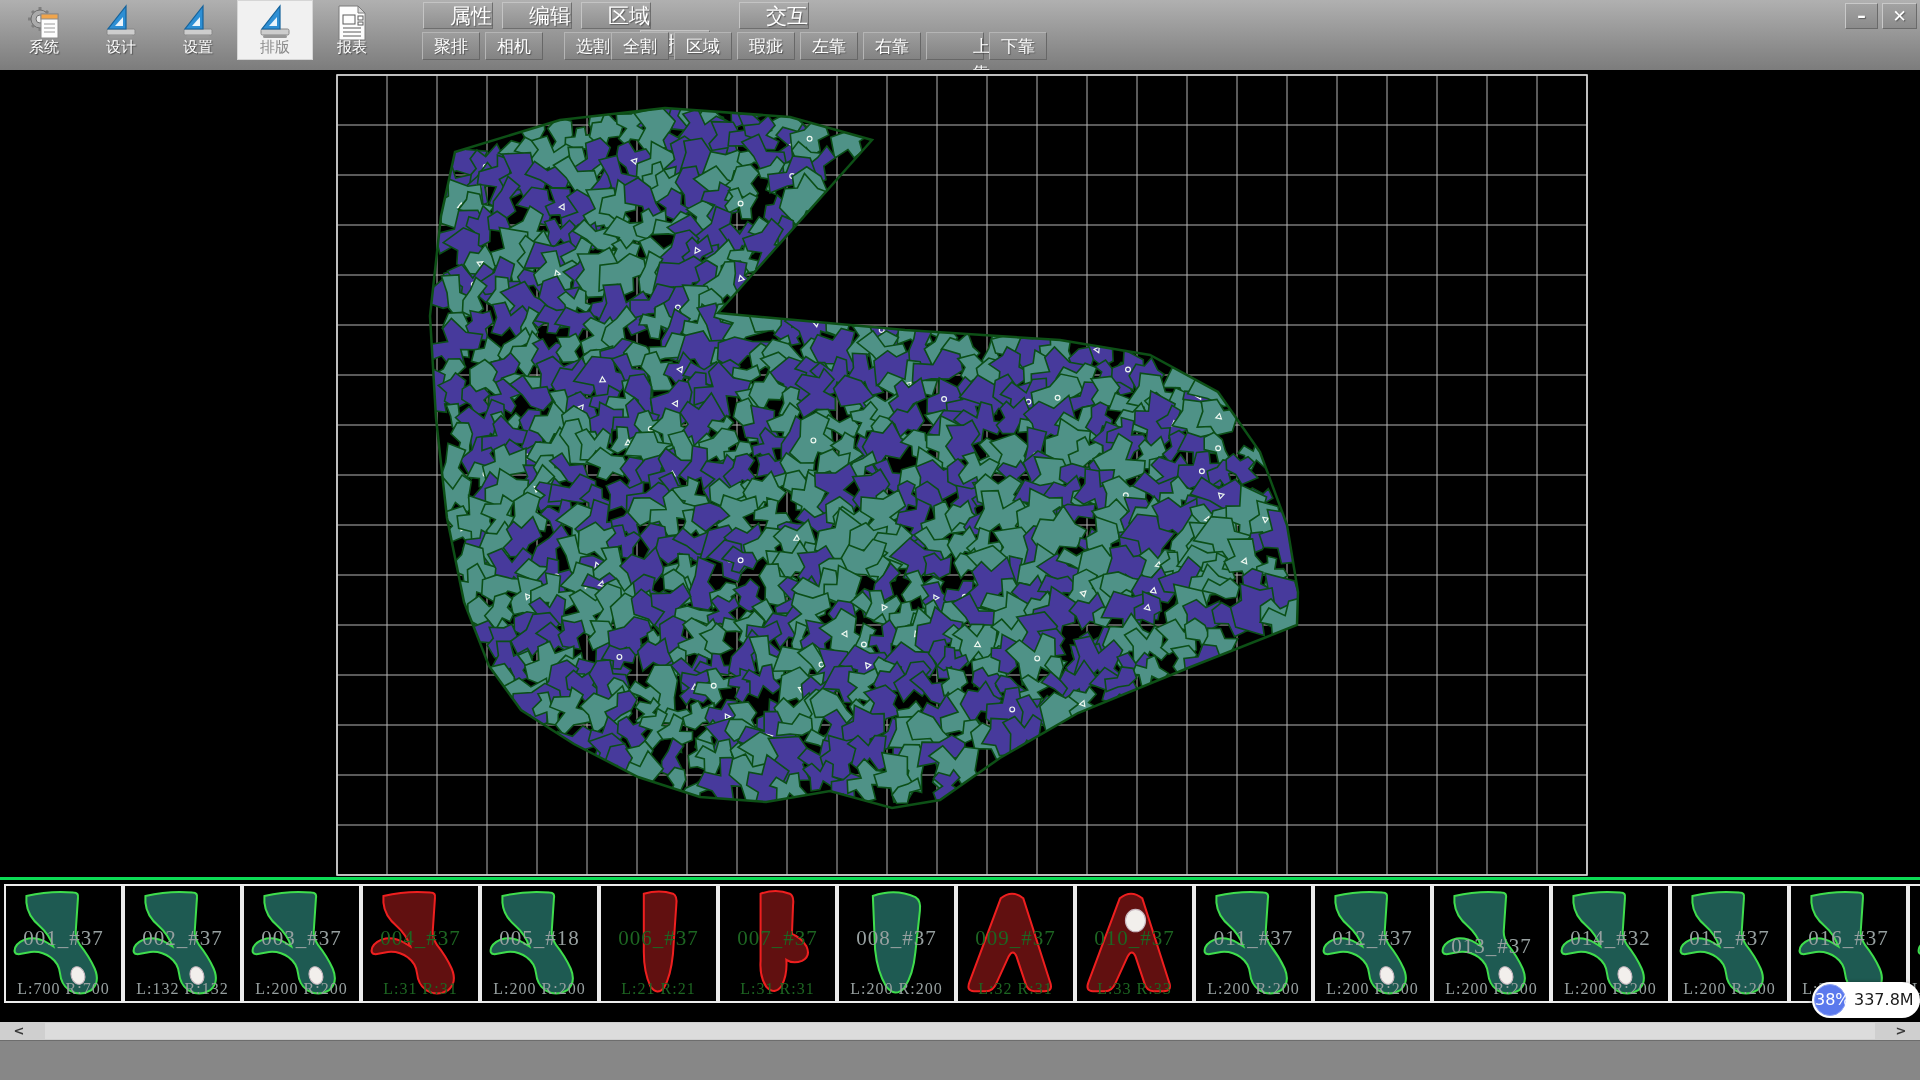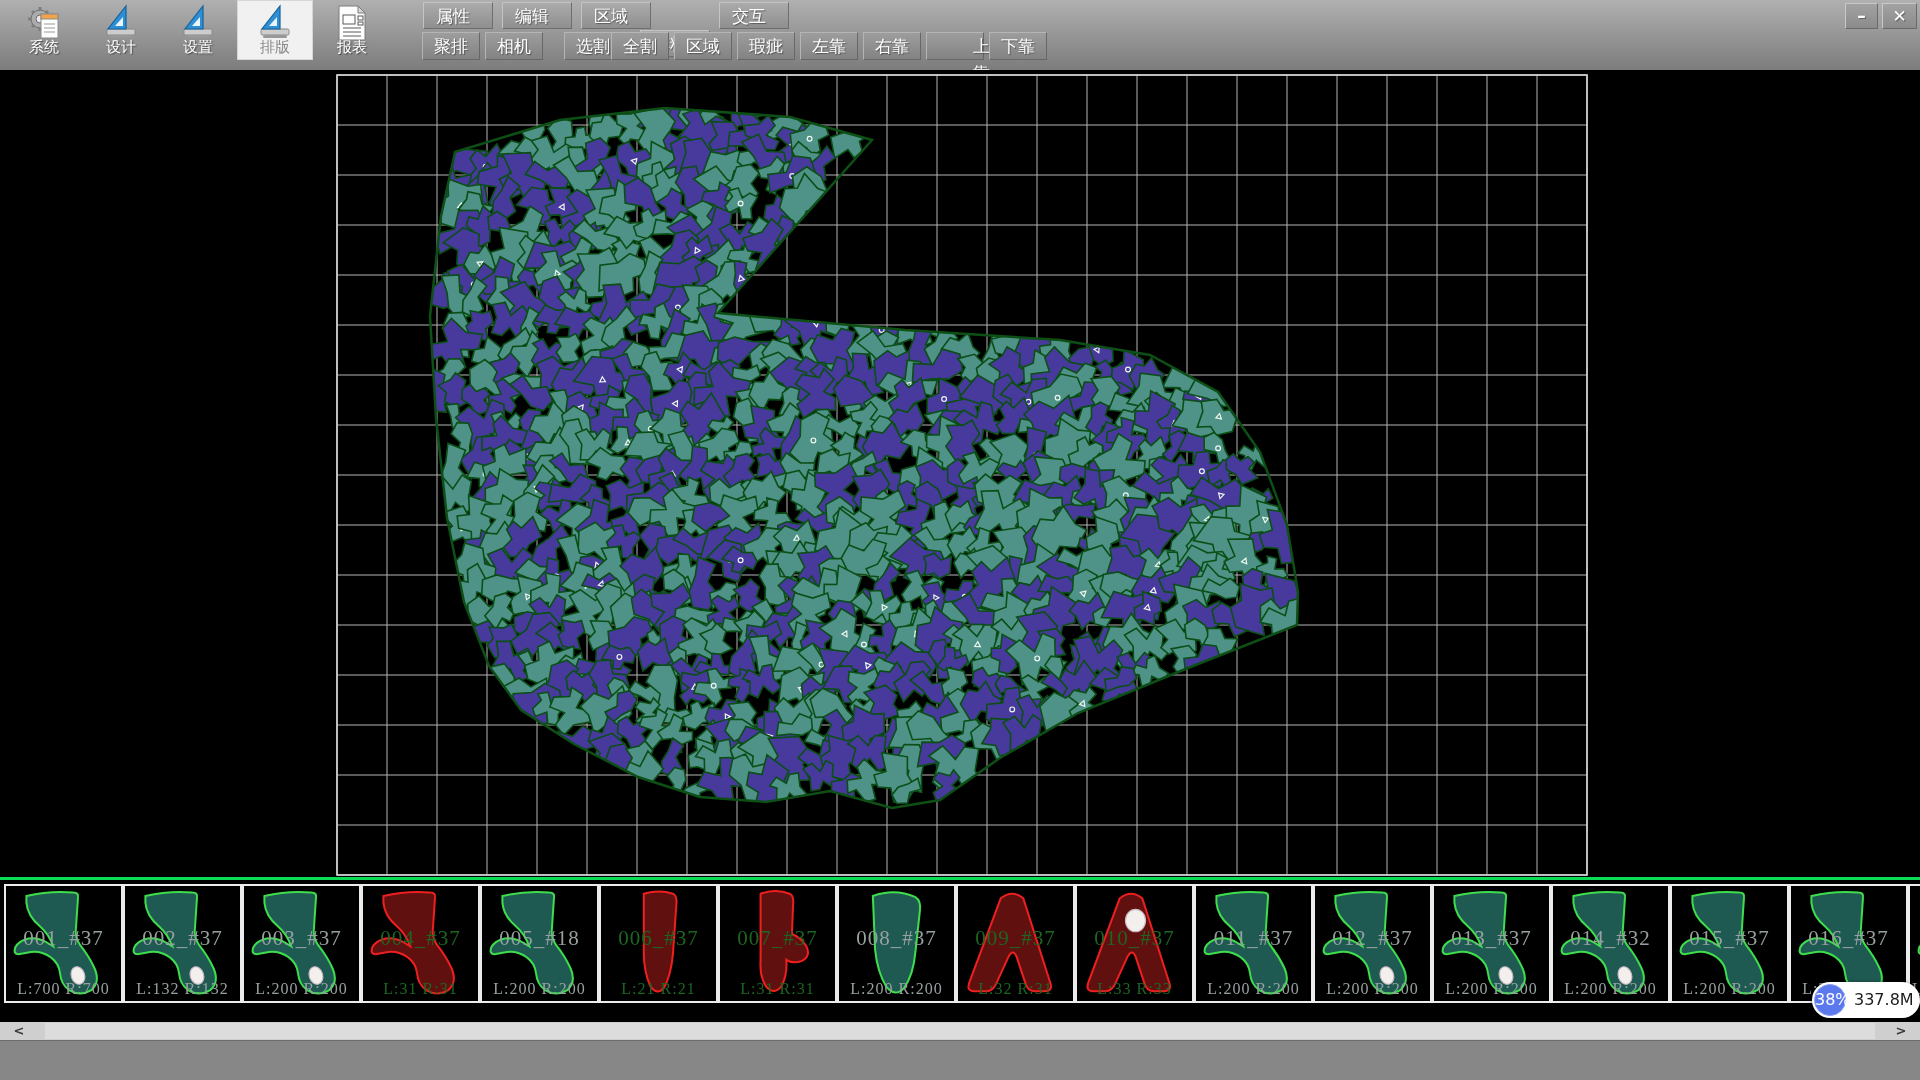--- a/index.html
+++ b/index.html
@@ -7,25 +7,25 @@
         font-family:"DejaVu Sans",sans-serif;-webkit-font-smoothing:antialiased;}
   
   #toolbar{position:absolute;left:0;top:0;width:1920px;height:70px;
            background:linear-gradient(#b0b0b0,#7c7c7c);border-bottom:1px solid #5f5f5f;}
   .icon-btn{position:absolute;top:0;width:76px;height:60px;text-align:center;cursor:default;}
   .icon-btn .big-ico{display:block;margin:3px auto 0 auto;width:40px;height:40px;}
   .icon-btn .cap{position:absolute;left:0;right:0;bottom:3px;font-size:15px;color:#fff;
                  text-shadow:1px 1px 1px rgba(40,40,40,.65);}
   .icon-btn.selected{background:#f1f1f1;box-shadow:inset 0 0 0 1px #d6d6d6;}
   .icon-btn.selected .cap{color:#8a8a8a;text-shadow:none;}
-  .menu-btn{position:absolute;top:2px;height:27px;width:70px;line-height:26px;text-align:left;
-            font-size:17px;color:#fff;text-shadow:1px 1px 1px rgba(40,40,40,.55);
+  .menu-btn{position:absolute;top:2px;height:27px;width:70px;line-height:26px;text-align:right;
+            font-size:21px;color:#fff;text-shadow:1px 1px 1px rgba(40,40,40,.55);
             background:linear-gradient(#ababab,#8f8f8f);
             border:1px solid #c4c4c4;border-bottom-color:#6e6e6e;border-right-color:#6e6e6e;
-            box-sizing:border-box;padding-left:12px;}
+            box-sizing:border-box;}
   .tool-btn{position:absolute;top:32px;height:28px;width:58px;line-height:27px;text-align:center;
             font-size:17px;color:#fff;text-shadow:1px 1px 1px rgba(40,40,40,.55);
             background:linear-gradient(#9d9d9d,#838383);
             border:1px solid #b5b5b5;border-bottom-color:#676767;border-right-color:#676767;
             box-sizing:border-box;}
   .winbtn{position:absolute;top:3px;height:26px;text-align:center;line-height:24px;color:#fff;
           font-size:17px;font-weight:bold;background:linear-gradient(#a2a2a2,#8b8b8b);
           border:1px solid #c9c9c9;border-bottom-color:#6a6a6a;border-right-color:#6a6a6a;
           box-sizing:border-box;text-shadow:1px 1px 1px rgba(40,40,40,.5);}
   
@@ -120,21 +120,21 @@
             <line x1="11" y1="33" x2="29" y2="33" stroke="#5a5a5a"></line>
           </svg>
           <div class="cap">报表</div>
         </div>
       </div>
     <div>
         <div class="menu-btn" style="left: 423px;">属性</div>
         <div class="menu-btn" style="left: 502px;">编辑</div>
         <div class="menu-btn" style="left: 581px;">区域</div>
         <div class="menu-btn" style="left: 640px; margin-top: 28px;">排料</div>
-        <div class="menu-btn" style="left: 719px;">交互</div>
+        <div class="menu-btn" style="left: 739px;">交互</div>
       </div>
     <div>
         <div class="tool-btn" style="left: 422px;">聚排</div>
         <div class="tool-btn" style="left: 485px;">相机</div>
         <div class="tool-btn" style="left: 564px;">选割</div>
         <div class="tool-btn" style="left: 611px;">全割</div>
         <div class="tool-btn" style="left: 674px;">区域</div>
         <div class="tool-btn" style="left: 737px;">瑕疵</div>
         <div class="tool-btn" style="left: 800px;">左靠</div>
         <div class="tool-btn" style="left: 863px;">右靠</div>
@@ -1088,21 +1088,21 @@
             <ellipse cx="62" cy="79" rx="6" ry="8" transform="rotate(-18 62 79)" fill="#f2efec" stroke="#c9b8c0"></ellipse>
           </svg>
           <div class="pid" style="color: rgb(151, 160, 160);">012_#37</div>
           <div class="plr" style="color: rgb(151, 160, 160);">L:200 R:200</div>
         </div>
         <div class="cell" style="left: 1432px;">
           <svg width="113" height="112" viewBox="0 0 100 100">
             <path d="M16 8 Q38 3 58 5 Q63 5 62 10 L60 40 Q60 46 64 52 Q72 62 77 73 Q82 85 74 92 Q64 98 54 92 Q47 87 46 77 Q45 68 38 63 Q30 57 20 58 L9 60 Q4 60 6 54 Q9 48 18 46 Q27 45 35 50 L40 53 Q36 42 28 35 Q17 26 16 14 Z" fill="#1e5a52" stroke="#3fdd4d" stroke-width="1.8"></path>
             <ellipse cx="62" cy="79" rx="6" ry="8" transform="rotate(-18 62 79)" fill="#f2efec" stroke="#c9b8c0"></ellipse>
           </svg>
-          <div class="pid" style="color: rgb(151, 160, 160);">013_#37</div>
+          <div class="pid" style="color: rgb(151, 160, 160); margin-top: 8px;">013_#37</div>
           <div class="plr" style="color: rgb(151, 160, 160);">L:200 R:200</div>
         </div>
         <div class="cell" style="left: 1551px;">
           <svg width="113" height="112" viewBox="0 0 100 100">
             <path d="M16 8 Q38 3 58 5 Q63 5 62 10 L60 40 Q60 46 64 52 Q72 62 77 73 Q82 85 74 92 Q64 98 54 92 Q47 87 46 77 Q45 68 38 63 Q30 57 20 58 L9 60 Q4 60 6 54 Q9 48 18 46 Q27 45 35 50 L40 53 Q36 42 28 35 Q17 26 16 14 Z" fill="#1e5a52" stroke="#3fdd4d" stroke-width="1.8"></path>
             <ellipse cx="62" cy="79" rx="6" ry="8" transform="rotate(-18 62 79)" fill="#f2efec" stroke="#c9b8c0"></ellipse>
           </svg>
           <div class="pid" style="color: rgb(151, 160, 160);">014_#32</div>
           <div class="plr" style="color: rgb(151, 160, 160);">L:200 R:200</div>
         </div>

